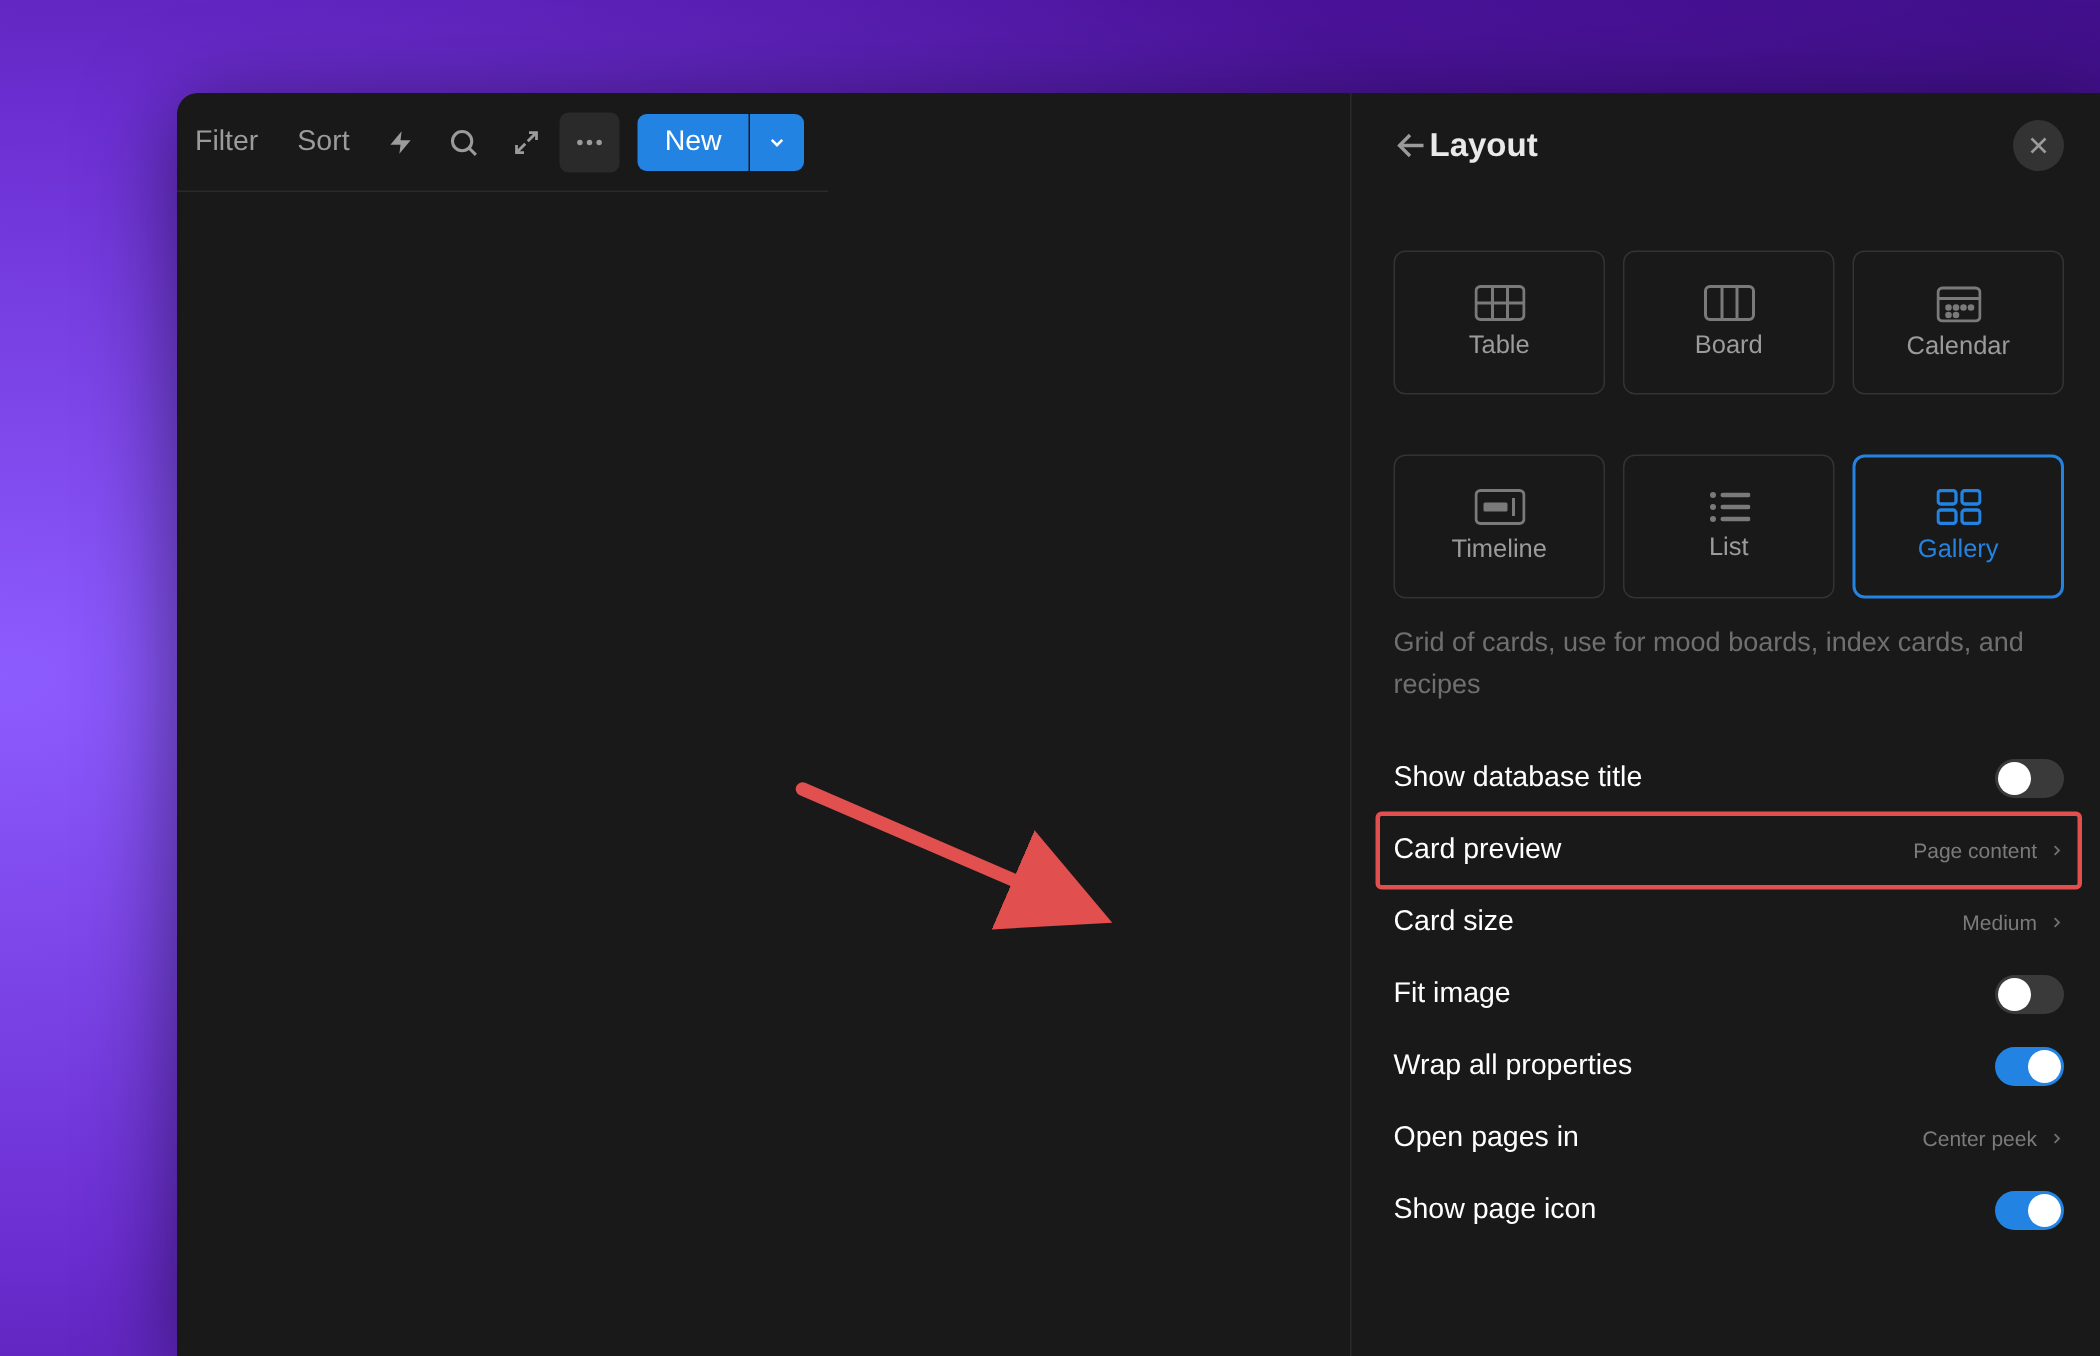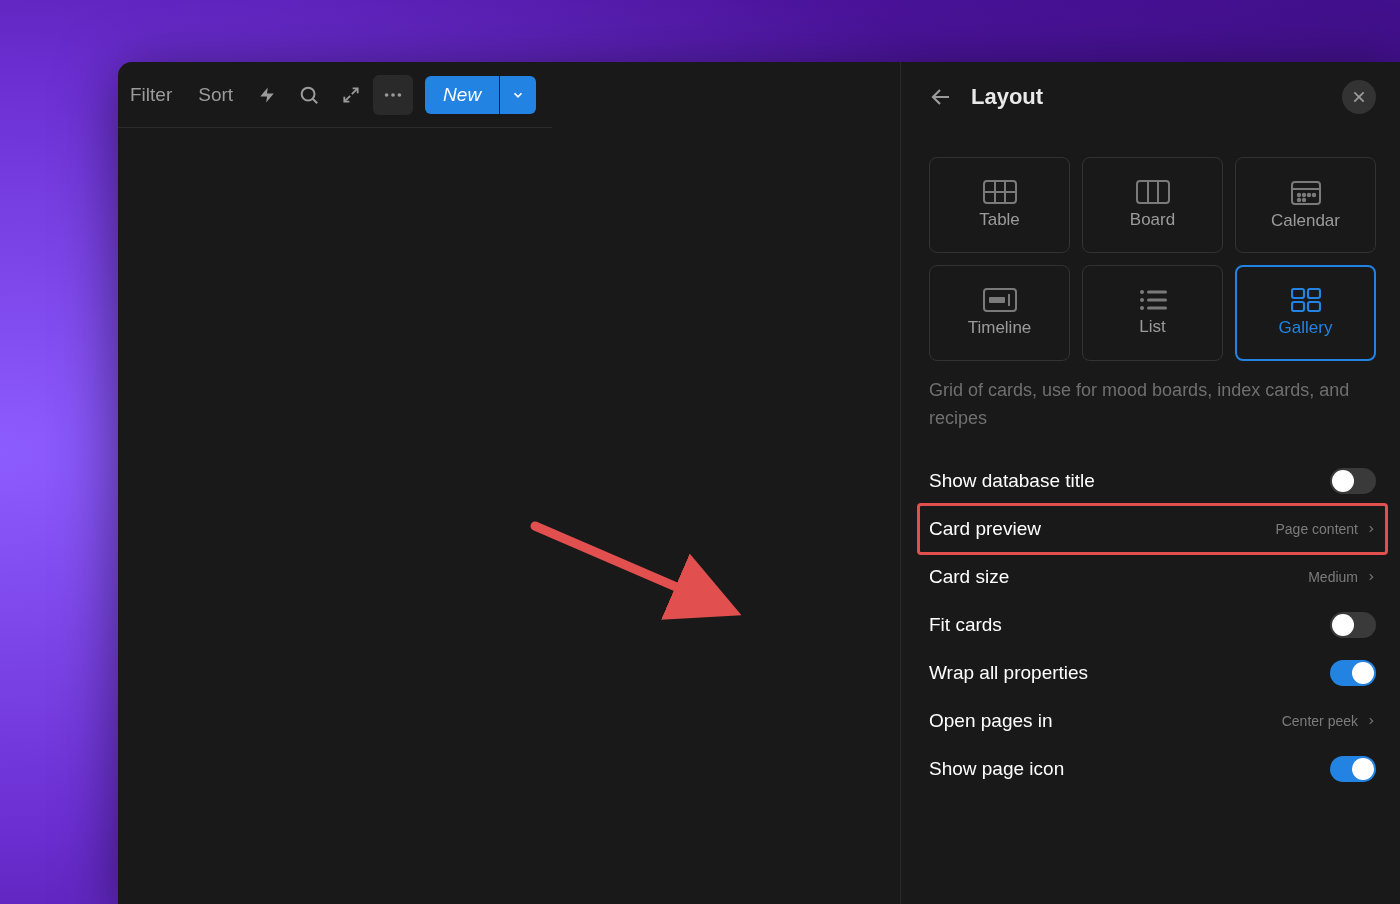--- a/index.html
+++ b/index.html
@@ -52,21 +52,20 @@
     margin-left: 10px;
   }
   .new-btn {
     background: #2383e2;
     color: #fff;
     font-size: 19px;
     font-weight: 500;
     padding: 8px 18px;
     border-radius: 6px 0 0 6px;
     cursor: pointer;
-    font-style: italic;
   }
   .new-dd {
     background: #2383e2;
     width: 36px;
     display: flex; align-items: center; justify-content: center;
     border-radius: 0 6px 6px 0;
     margin-left: 1px;
     cursor: pointer;
     color: #fff;
   }
@@ -82,22 +81,21 @@
 
   .panel {
     width: 500px;
     border-left: 1px solid #2a2a2a;
     padding: 18px 24px 0 28px;
     color: #d4d4d4;
   }
   .panel-header {
     display: flex;
     align-items: center;
-    gap: 18px;
-    margin-bottom: 43px;
+    margin-bottom: 25px;
   }
   .back-arrow { color: #9b9b9b; cursor: pointer; }
   .panel-title { color: #e9e9e9; font-size: 22px; font-weight: 600; flex:1; }
   .close-btn {
     width: 34px; height: 34px;
     border-radius: 50%;
     background: #333333;
     display: flex; align-items: center; justify-content: center;
     color: #9b9b9b;
     cursor: pointer;
@@ -113,20 +111,21 @@
     border: 1px solid #333;
     border-radius: 8px;
     height: 96px;
     display: flex;
     flex-direction: column;
     align-items: center;
     justify-content: center;
     gap: 6px;
     cursor: pointer;
     color: #9b9b9b;
+    margin-top: 28px;
   }
   .layout-option.selected {
     border: 2px solid #2383e2;
     color: #2383e2;
   }
   .layout-option .opt-label { font-size: 17px; }
   .layout-option .opt-icon { color: inherit; }
   .layout-option.selected .opt-icon { color: #2383e2; }
 
   .hint {
@@ -351,21 +350,21 @@
             <span>Medium</span>
             <span class="chev">
               <svg width="10" height="14" viewBox="0 0 24 24" fill="none" stroke="#6f6f6f" stroke-width="3">
                   <polyline points="9 5 16 12 9 19"></polyline>
                 </svg>
             </span>
           </span>
         </div>
 
         <div class="row">
-          <span class="label">Fit cards</span>
+          <span class="label">Fit image</span>
           <span class="toggle">
               <span class="knob"></span>
             </span>
         </div>
 
         <div class="row">
           <span class="label">Wrap all properties</span>
           <span class="toggle on">
               <span class="knob"></span>
             </span>

